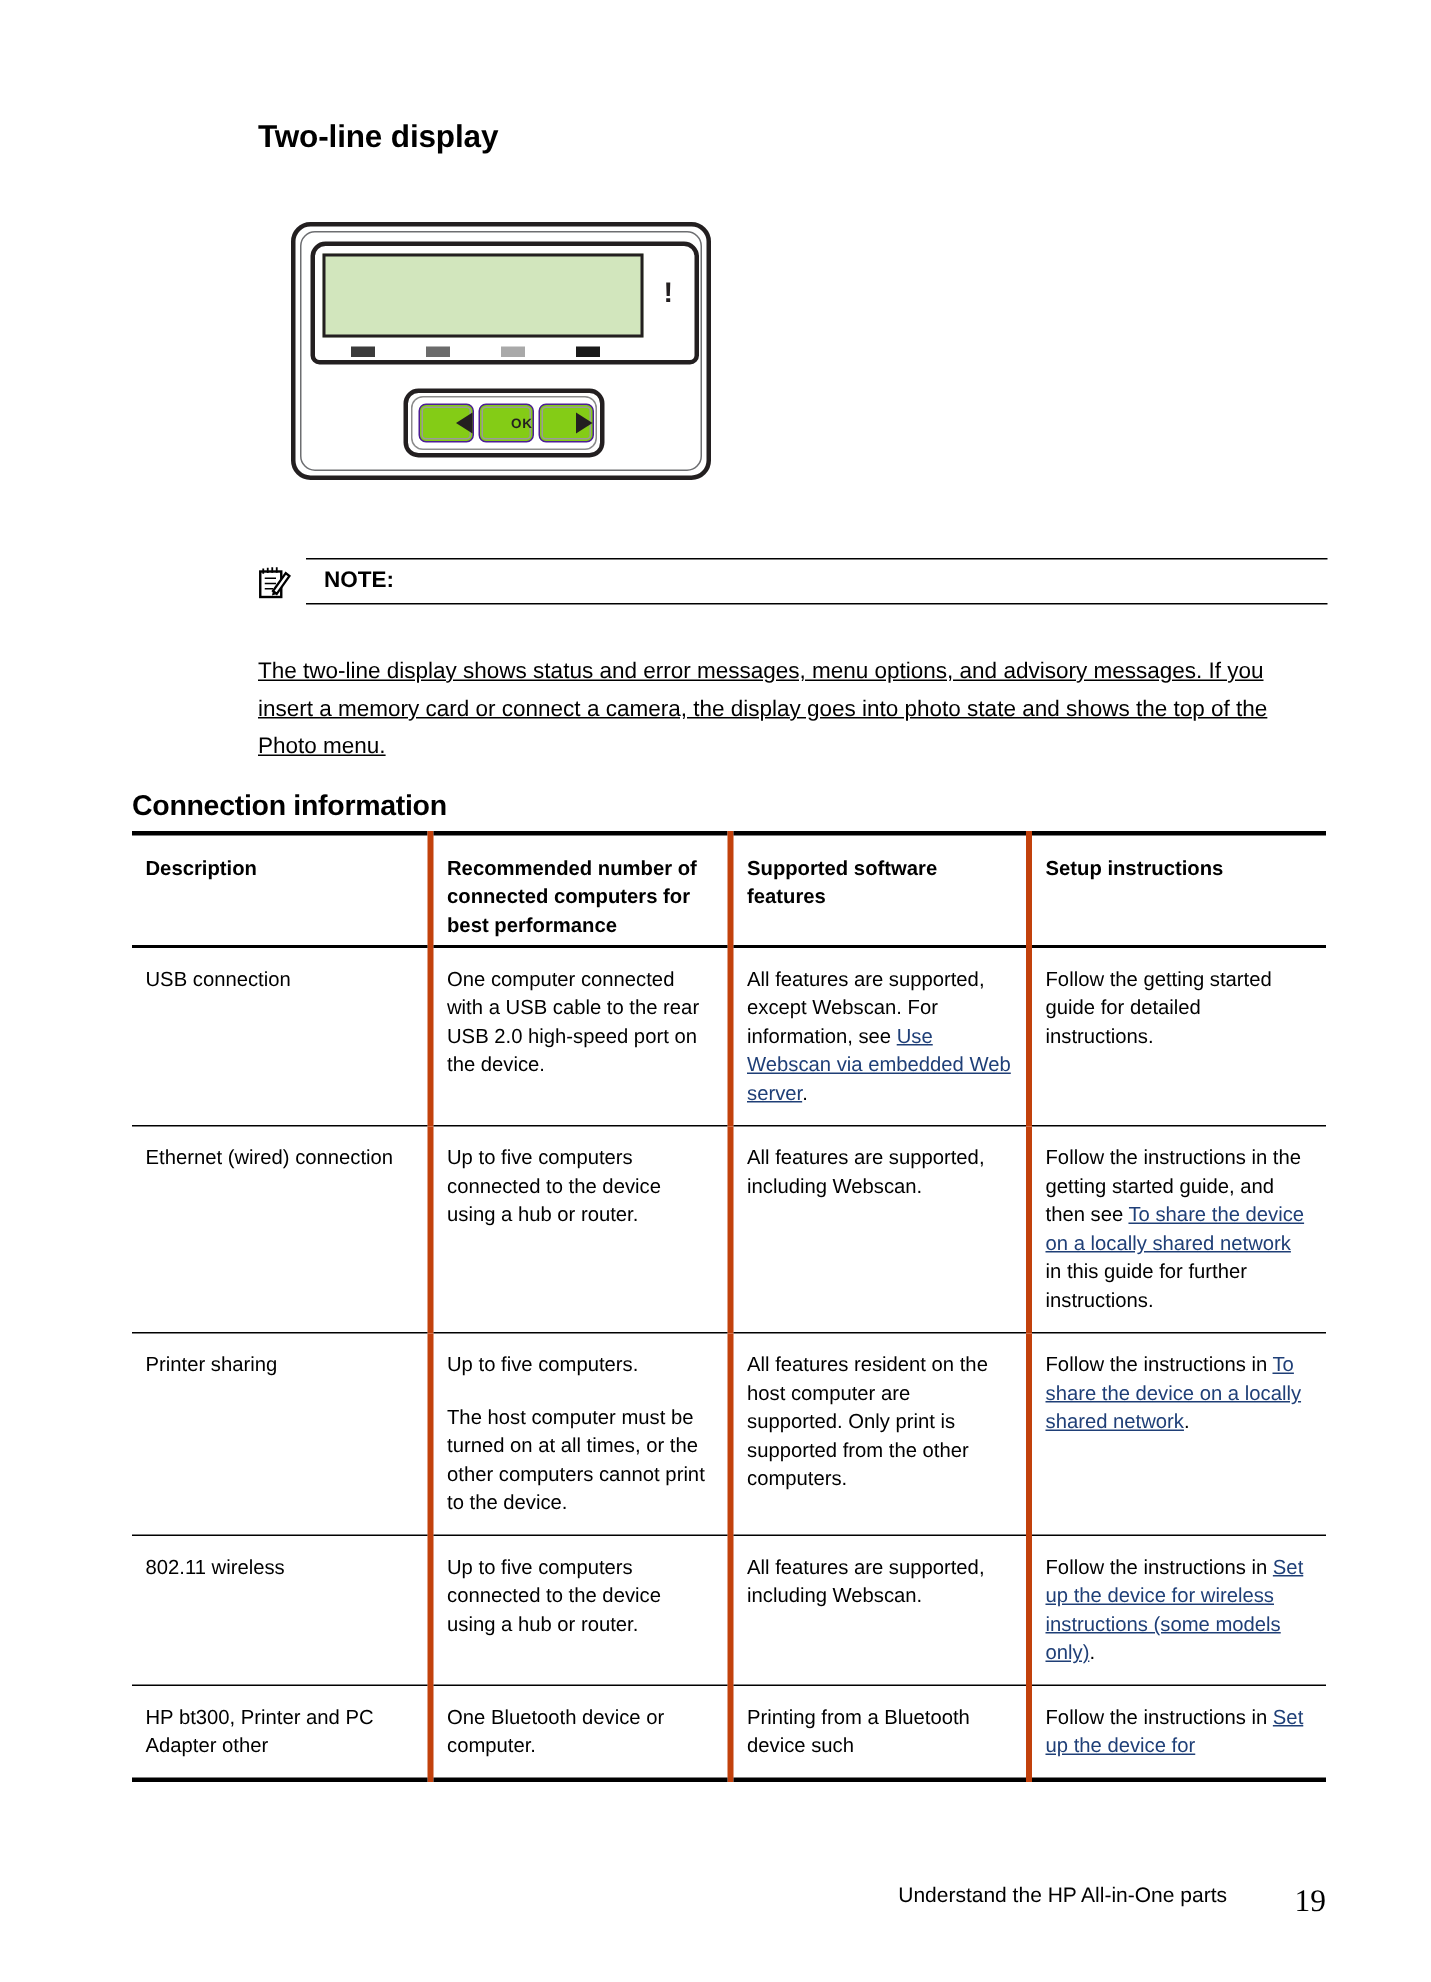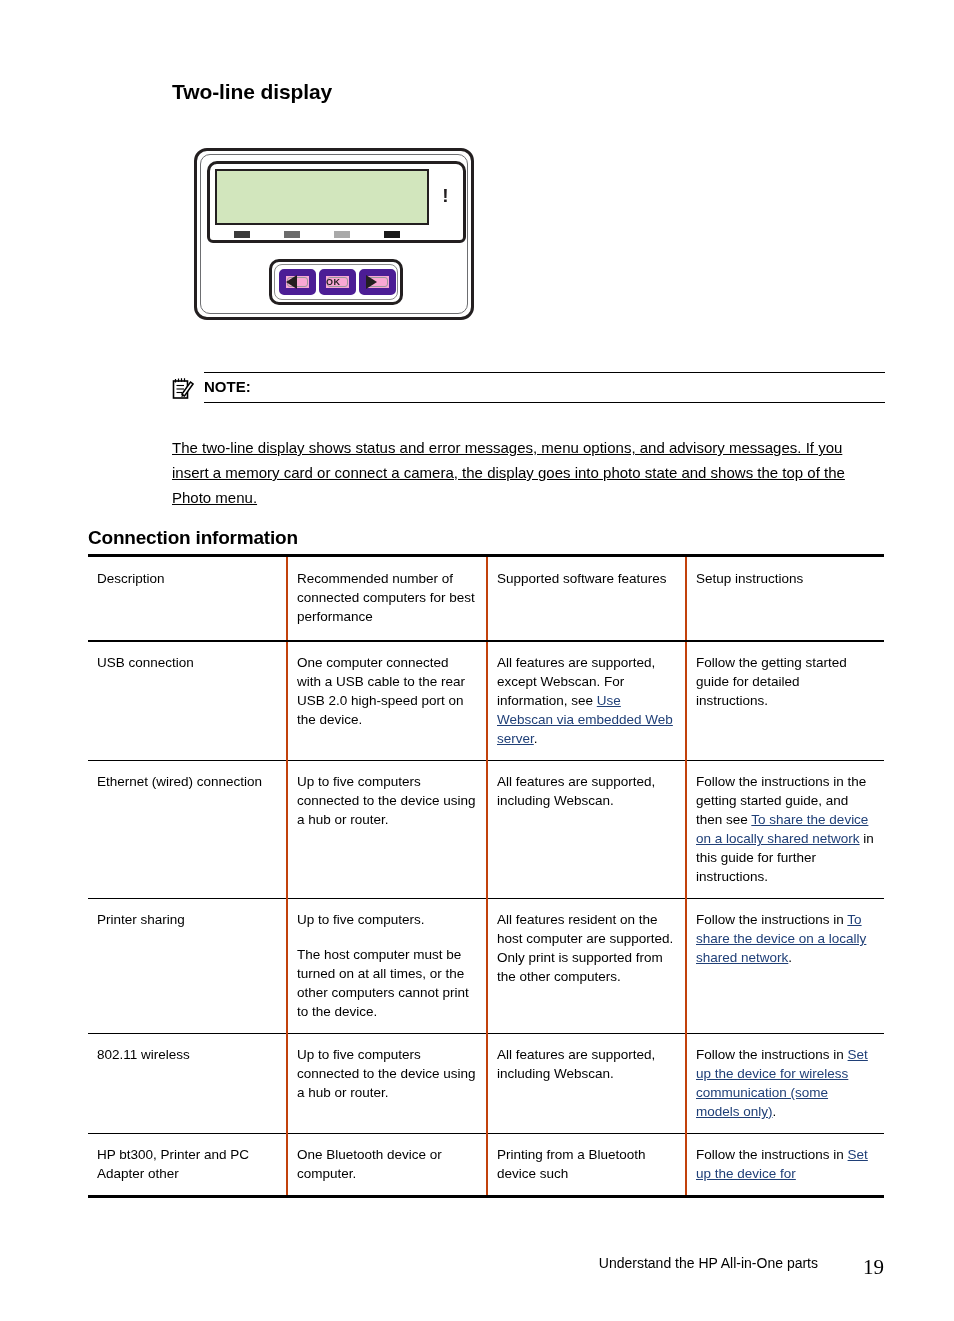--- a/index.html
+++ b/index.html
@@ -119,26 +119,26 @@
     position: absolute;
     left: 2px; top: 2px; right: 2px; bottom: 2px;
     border: 1px solid #8b8b8b;
     border-radius: 8px;
   }
   .pad-btn {
     position: absolute;
     top: 7px;
     width: 37px;
     height: 26px;
-    border: 7px solid #4c1d95;
+    border: 1px solid #4c1d95;
     border-radius: 5px;
-    background: #f9a8d4;
+    background: #84cc16;
     display: flex;
     align-items: center;
-    justify-content: flex-start;
+    justify-content: flex-end;
     font-size: 9px;
     font-weight: bold;
     letter-spacing: 0.4px;
     color: #231f20;
   }
   .pad-btn::before {
     content: "";
     position: absolute;
     left: 1px; top: 1px; right: 1px; bottom: 1px;
     border: 1px solid #9a9a9a;
@@ -170,21 +170,21 @@
     background: #000000;
     margin-left: 32px;
   }
   .note-rule-bottom {
     height: 1px;
     background: #000000;
     margin-left: 32px;
   }
   .note-row {
     position: relative;
-    padding: 5px 0 7px 32px;
+    padding: 5px 0 7px 44px;
     display: flex;
     align-items: baseline;
   }
   .note-icon {
     position: absolute;
     left: 0;
     top: 4px;
     width: 22px;
     height: 24px;
   }
@@ -233,32 +233,32 @@
   .conn-table col.c2 { width: 200px; }
   .conn-table col.c3 { width: 199px; }
   .conn-table col.c4 { width: 198px; }
 
   .conn-table th,
   .conn-table td {
     vertical-align: top;
     padding: 11px 10px 12px 9px;
     font-size: 13.5px;
     line-height: 19px;
-    border-left: 2px solid #c2410c;
+    border-left: 4px solid #c2410c;
     text-align: left;
   }
   .conn-table th:first-child,
   .conn-table td:first-child {
     border-left: none;
   }
   .conn-table thead th {
-    font-weight: normal;
+    font-weight: bold;
     border-top: 3px solid #000000;
     border-bottom: 2px solid #000000;
-    padding-bottom: 14px;
+    padding-bottom: 4px;
   }
   .conn-table thead tr th { padding-top: 12px; }
   .conn-table tbody td {
     border-bottom: 1px solid #000000;
     font-weight: normal;
   }
   .conn-table tbody tr:last-child td {
     border-bottom: 3px solid #000000;
   }
   .cell-p { margin: 0; }
@@ -392,21 +392,21 @@
         </td>
         <td>All features resident on the host computer are supported. Only print is supported from the other computers.</td>
         <td>Follow the instructions in <a class="doclink" href="#">To share the device on a locally shared network</a>.</td>
       </tr>
       <tr>
         <td>802.11 wireless</td>
         <td>
           <p class="cell-p">Up to five computers connected to the device using a hub or router.</p>
         </td>
         <td>All features are supported, including Webscan.</td>
-        <td>Follow the instructions in <a class="doclink" href="#">Set up the device for wireless communication (some models only)</a>.</td>
+        <td>Follow the instructions in <a class="doclink" href="#">Set up the device for wireless instructions (some models only)</a>.</td>
       </tr>
       <tr>
         <td>HP bt300, Printer and PC Adapter other</td>
         <td>
           <p class="cell-p">One Bluetooth device or computer.</p>
         </td>
         <td>Printing from a Bluetooth device such</td>
         <td>Follow the instructions in <a class="doclink" href="#">Set up the device for</a></td>
       </tr>
     </tbody>

